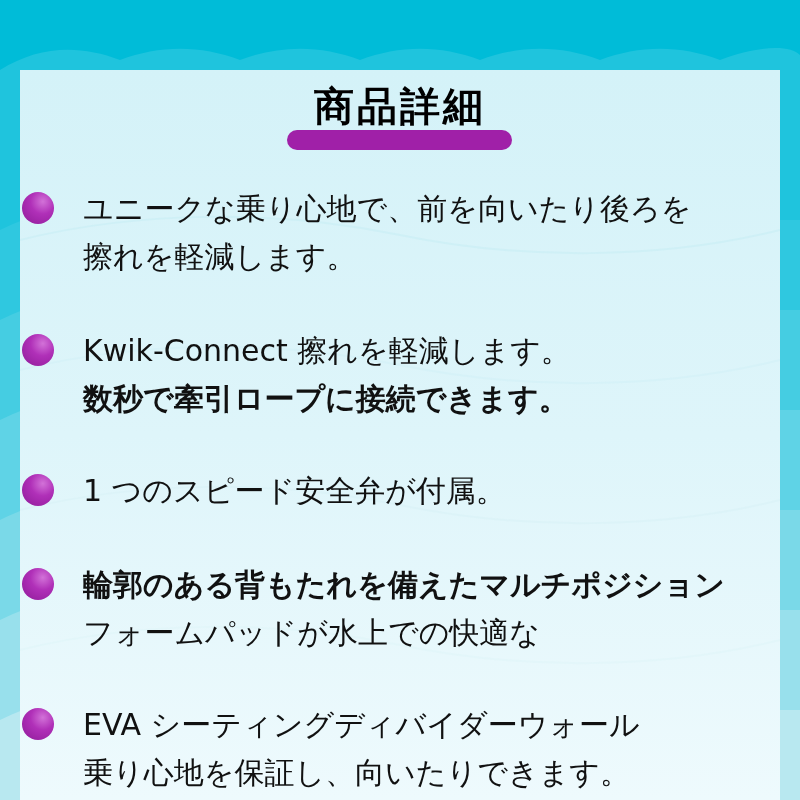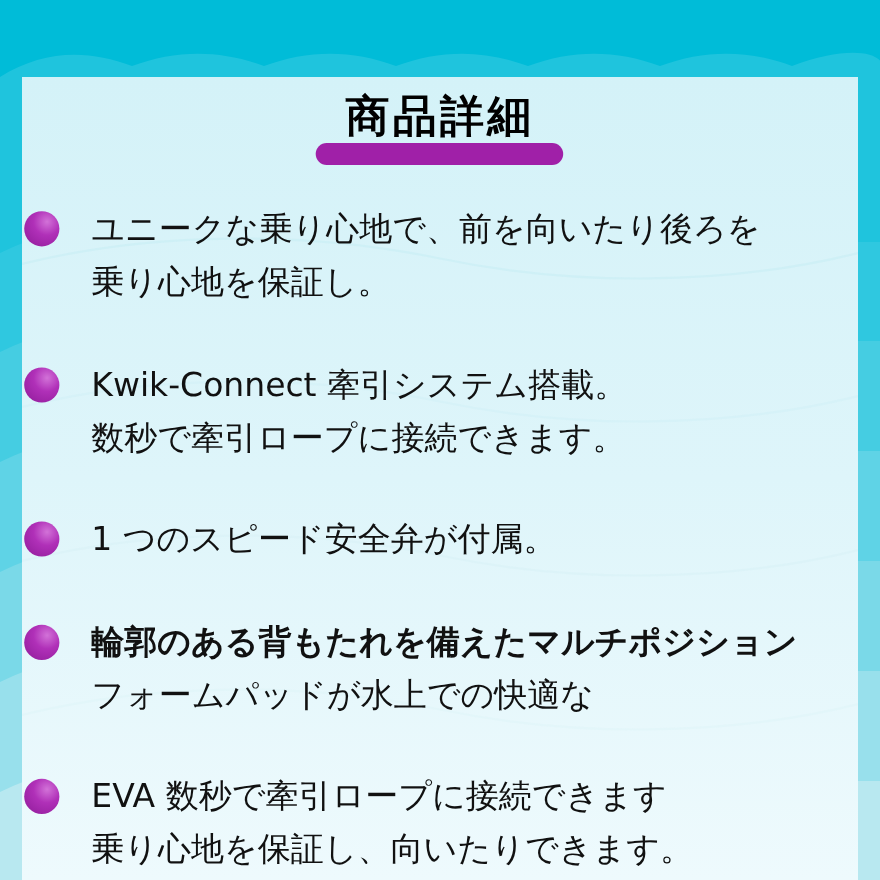--- a/index.html
+++ b/index.html
@@ -57,39 +57,39 @@
     <path d="M0,580 C120,550 260,550 380,575 C500,600 640,600 760,570" stroke="#e0f5f9" stroke-width="2" fill="none" opacity="0.6"></path>
   </svg>
 
   <div class="heading">商品詳細</div>
   <div class="heading-bar"></div>
 
   <div class="items">
     <div class="item" style="top:116px;">
       <div class="bullet" style="top:6px;"></div>
       <div class="item-text" style="top:-1px;">ユニークな乗り心地で、前を向いたり後ろを</div>
-      <div class="item-text" style="top:47px;">乗り心地を保証し。</div>
+      <div class="item-text" style="top:47px;">擦れを軽減します。</div>
     </div>
 
     <div class="item" style="top:258px;">
       <div class="bullet" style="top:6px;"></div>
-      <div class="item-text" style="top:-1px;">Kwik-Connect 牽引システム搭載。</div>
-      <div class="item-text" style="top:47px;">数秒で牽引ロープに接続できます。</div>
+      <div class="item-text" style="top:-1px;">Kwik-Connect 擦れを軽減します。</div>
+      <div class="item-text" style="top:47px;font-weight:bold;">数秒で牽引ロープに接続できます。</div>
     </div>
 
     <div class="item" style="top:398px;">
       <div class="bullet" style="top:6px;"></div>
       <div class="item-text" style="top:-1px;">1 つのスピード安全弁が付属。</div>
     </div>
 
     <div class="item" style="top:492px;">
       <div class="bullet" style="top:6px;"></div>
       <div class="item-text" style="top:-1px;font-weight:bold;">輪郭のある背もたれを備えたマルチポジション</div>
       <div class="item-text" style="top:47px;">フォームパッドが水上での快適な</div>
     </div>
 
     <div class="item" style="top:632px;">
       <div class="bullet" style="top:6px;"></div>
-      <div class="item-text" style="top:-1px;">EVA 数秒で牽引ロープに接続できます</div>
+      <div class="item-text" style="top:-1px;">EVA シーティングディバイダーウォール</div>
       <div class="item-text" style="top:47px;">乗り心地を保証し、向いたりできます。</div>
     </div>
   </div>
 </div>
 
 </body></html>

